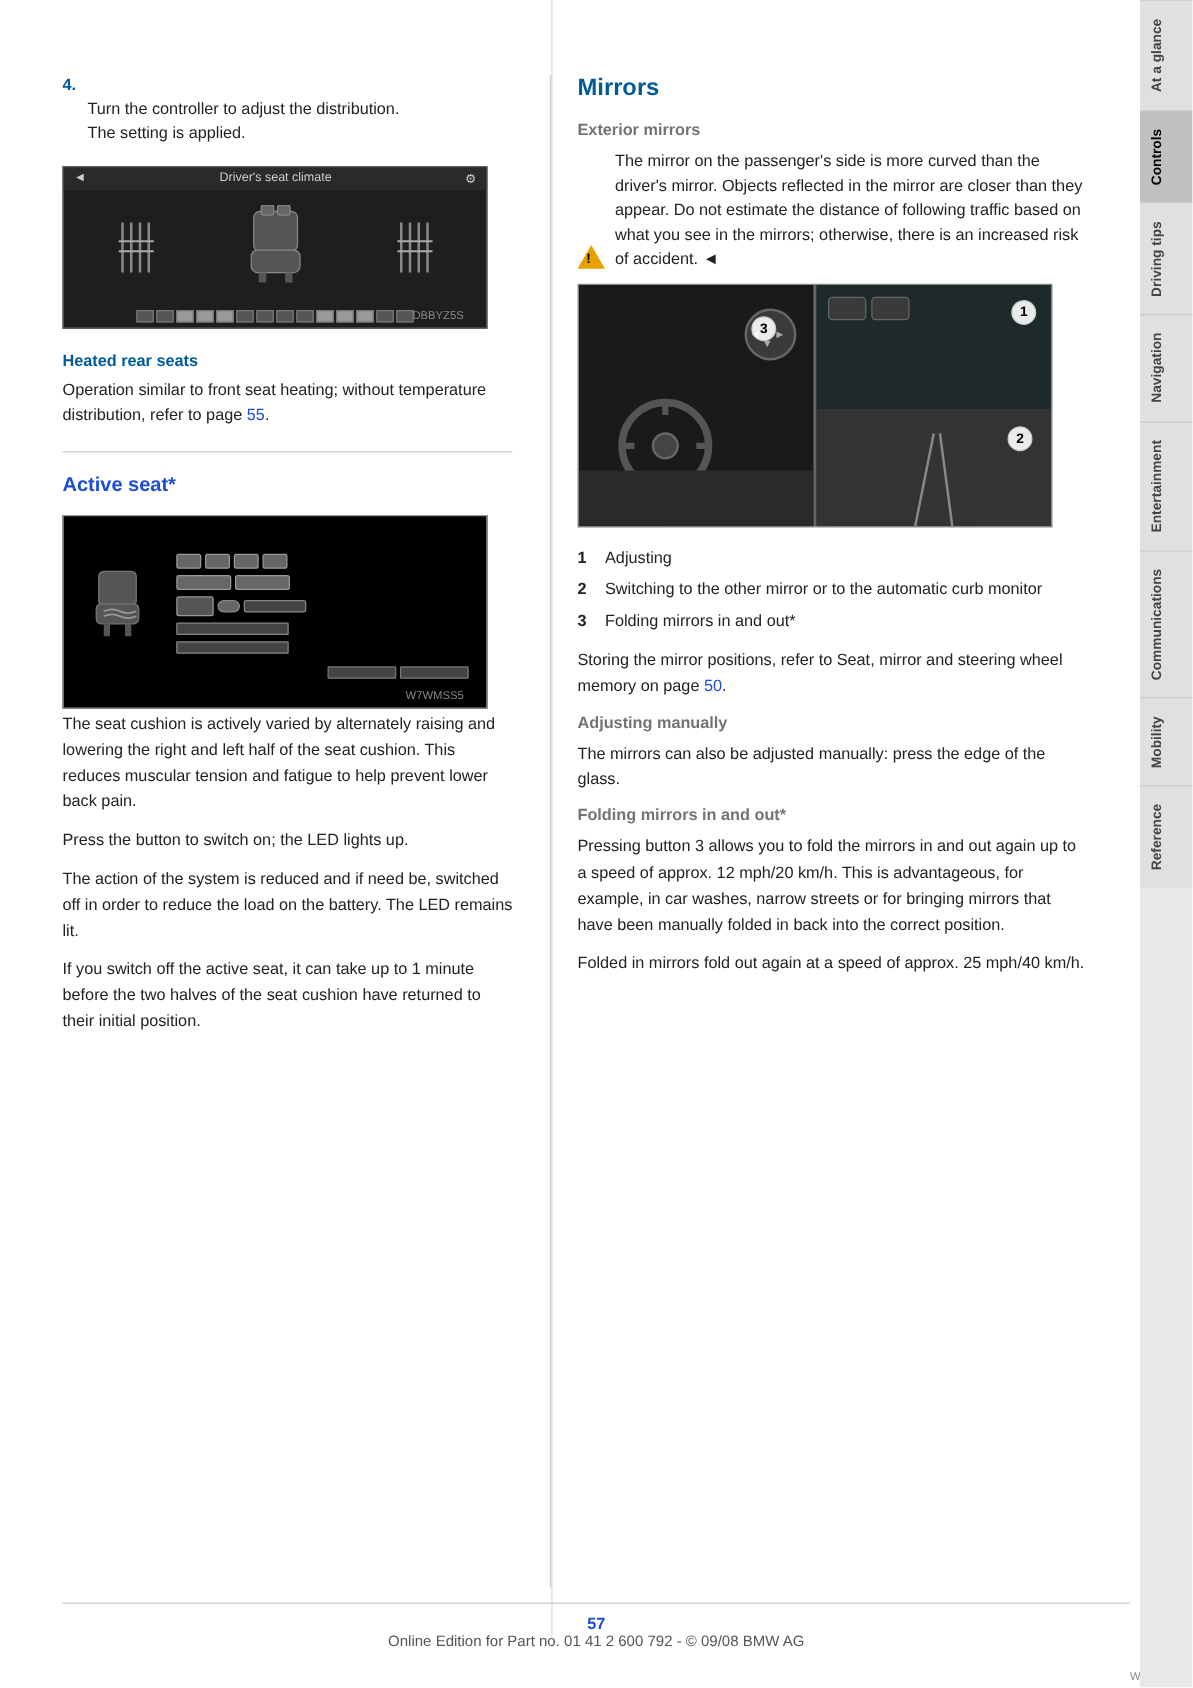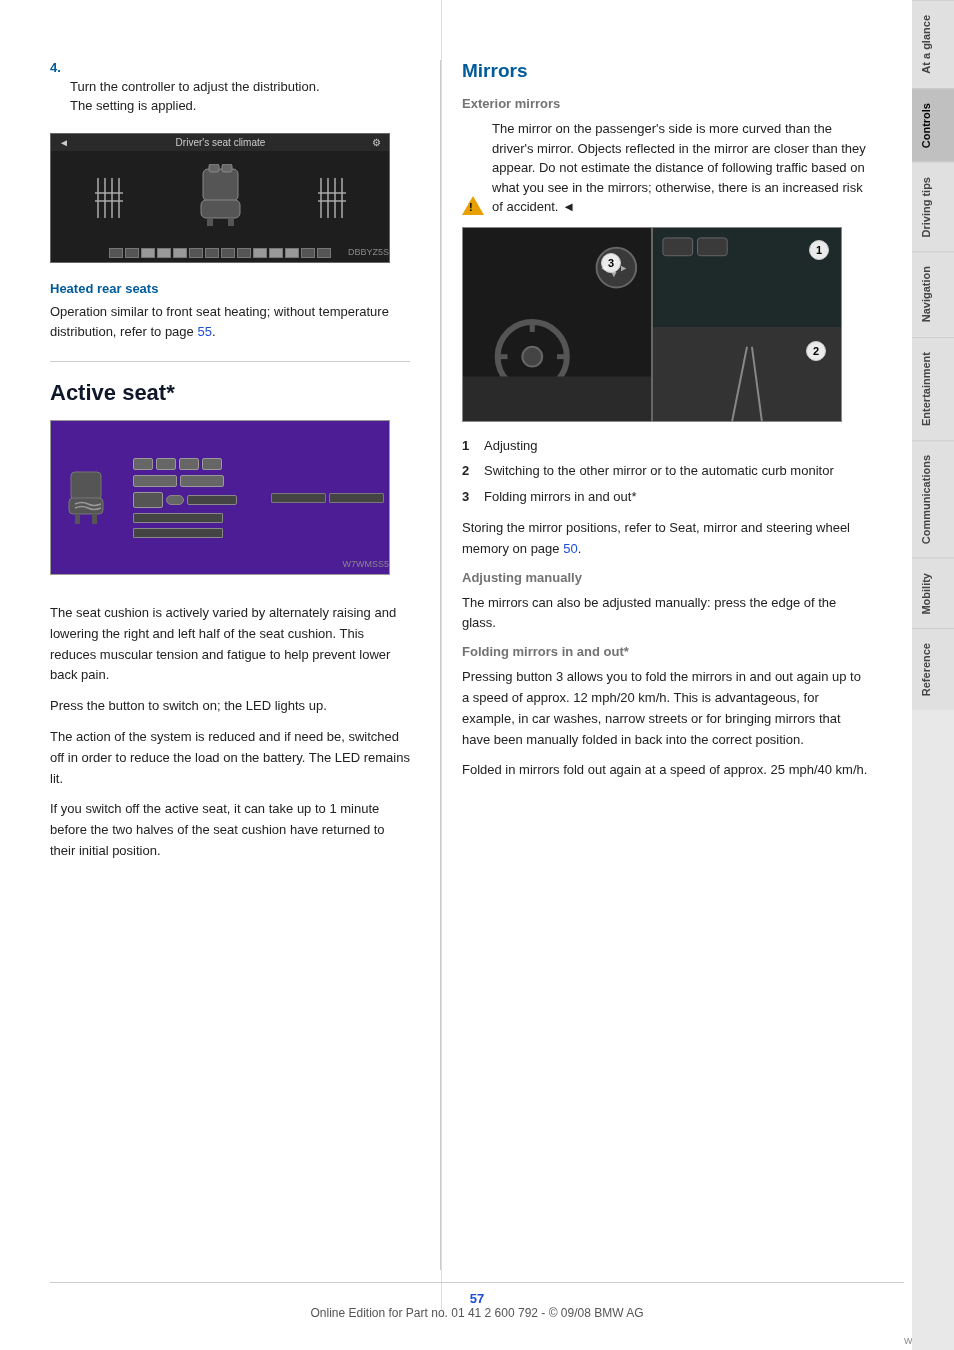--- a/index.html
+++ b/index.html
@@ -115,22 +115,22 @@
     }
 
     .divider-line {
       border: none;
       border-top: 1px solid #ccc;
       margin: 18px 0;
     }
 
     
     .section-heading-large {
-      color: #0f172a;
-      font-size: 22px;
+      color: #1d4ed8;
+      font-size: 16px;
       font-weight: bold;
       margin-bottom: 14px;
     }
 
     .body-text {
       font-size: 13px;
       line-height: 1.6;
       margin-bottom: 10px;
     }
 
@@ -226,35 +226,35 @@
     .page-number {
       font-size: 13px;
       font-weight: bold;
       color: #1d4ed8;
     }
 
     
     .seat-active-display {
       width: 340px;
       height: 155px;
-      background: #4c1d95;
+      background: #000000;
       border: 1px solid #999;
-      margin-bottom: 28px;
-      display: flex;
-      flex-direction: row;
+      margin-bottom: 2px;
+      display: flex;
+      flex-direction: column;
       align-items: center;
       justify-content: center;
       position: relative;
     }
 
     
     .image-watermark {
       position: absolute;
       bottom: 5px;
-      right: 0;
+      right: 18px;
       font-size: 9px;
       color: #888;
     }
 
     .left-section {
       margin-bottom: 20px;
     }
 
     
     .climate-mockup {

